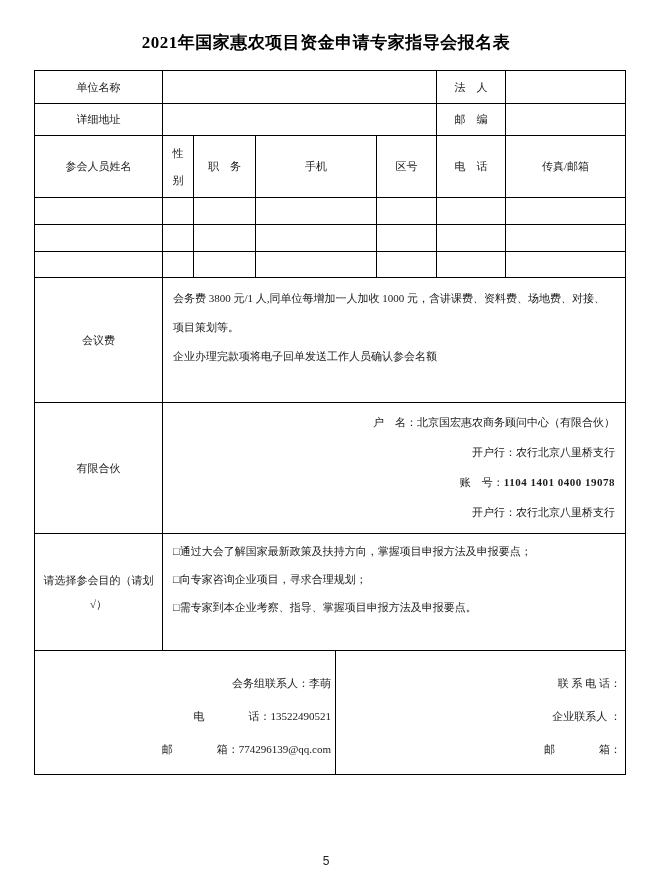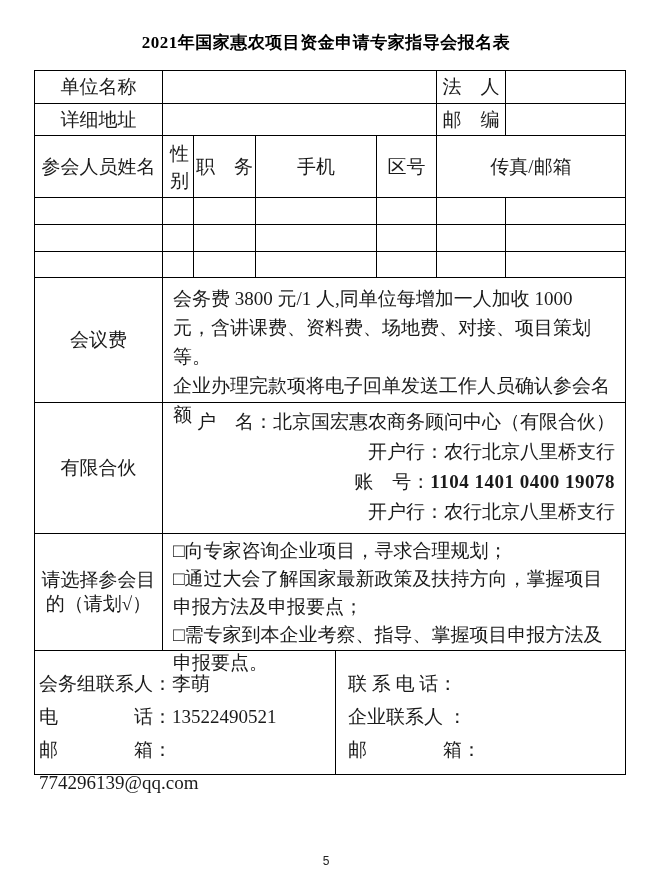--- a/index.html
+++ b/index.html
@@ -25,21 +25,21 @@
     color: #000;
     letter-spacing: 0.5px;
   }
 
   .form {
     position: absolute;
     left: 34px;
     top: 70px;
     width: 592px;
     border: 1px solid #000;
-    font-size: 19px;
+    font-size: 11px;
   }
 
   .row { display: flex; border-bottom: 1px solid #000; }
   .row:last-child { border-bottom: none; }
 
   .cell { border-right: 1px solid #000; min-width: 0; }
   .cell:last-child { border-right: none; }
 
   .c-label {
     display: flex;
@@ -84,21 +84,21 @@
   .content p { line-height: 29px; }
 
   .remit-content { padding: 4px 10px; }
   .remit-content p { line-height: 30px; text-align: right; }
   .remit-content b { font-weight: bold; letter-spacing: 0.5px; }
 
   .purpose-content { padding: 3px 10px; }
   .purpose-content p { line-height: 28px; }
   .cb { display: inline; cursor: default; }
 
-  .contact-col { padding: 16px 4px 0 4px; }
+  .contact-col { padding: 16px 4px 0 4px; text-align: right; }
   .contact-col.right { padding-left: 12px; }
   .contact-col p { line-height: 33px; white-space: pre-wrap; }
 
   .blank-line { letter-spacing: 0; }
 
   .page-num {
     position: absolute;
     top: 854px;
     left: 0;
     width: 100%;
@@ -132,20 +132,21 @@
     </div>
 
     <div class="row h62">
       <div class="cell c-label w128">参会人员姓名</div>
       <div class="cell c-label w31">
           <span class="sex-stack">性别</span>
         </div>
       <div class="cell c-label w62">职　务</div>
       <div class="cell c-label w121">手机</div>
       <div class="cell c-label w60">区号</div>
+      <div class="cell c-label w69">电　话</div>
       <div class="cell c-label grow">传真/邮箱</div>
     </div>
 
     <div class="row h27">
       <div class="cell w128"></div>
       <div class="cell w31"></div>
       <div class="cell w62"></div>
       <div class="cell w121"></div>
       <div class="cell w60"></div>
       <div class="cell w69"></div>
@@ -188,22 +189,22 @@
         <p><span>账　号：</span><b>1104 1401 0400 19078</b></p>
         <p><span>开户行：</span><span>农行北京八里桥支行</span></p>
       </div>
     </div>
 
     <div class="row h117">
       <div class="cell c-label w128">
           <span class="purpose-label-text">请选择参会目的（请划√）</span>
         </div>
       <div class="cell grow purpose-content">
+        <p><span class="cb">□</span><span>通过大会了解国家最新政策及扶持方向，掌握项目申报方法及申报要点；</span></p>
         <p><span class="cb">□</span><span>向专家咨询企业项目，寻求合理规划；</span></p>
-        <p><span class="cb">□</span><span>通过大会了解国家最新政策及扶持方向，掌握项目申报方法及申报要点；</span></p>
         <p><span class="cb">□</span><span>需专家到本企业考察、指导、掌握项目申报方法及申报要点。</span></p>
       </div>
     </div>
 
     <div class="row h123">
       <div class="cell w301 contact-col">
         <p><span>会务组联系人：</span><span>李萌</span></p>
         <p><span>电　　　　话：</span><span>13522490521</span></p>
         <p><span>邮　　　　箱：</span><span>774296139@qq.com</span></p>
       </div>

